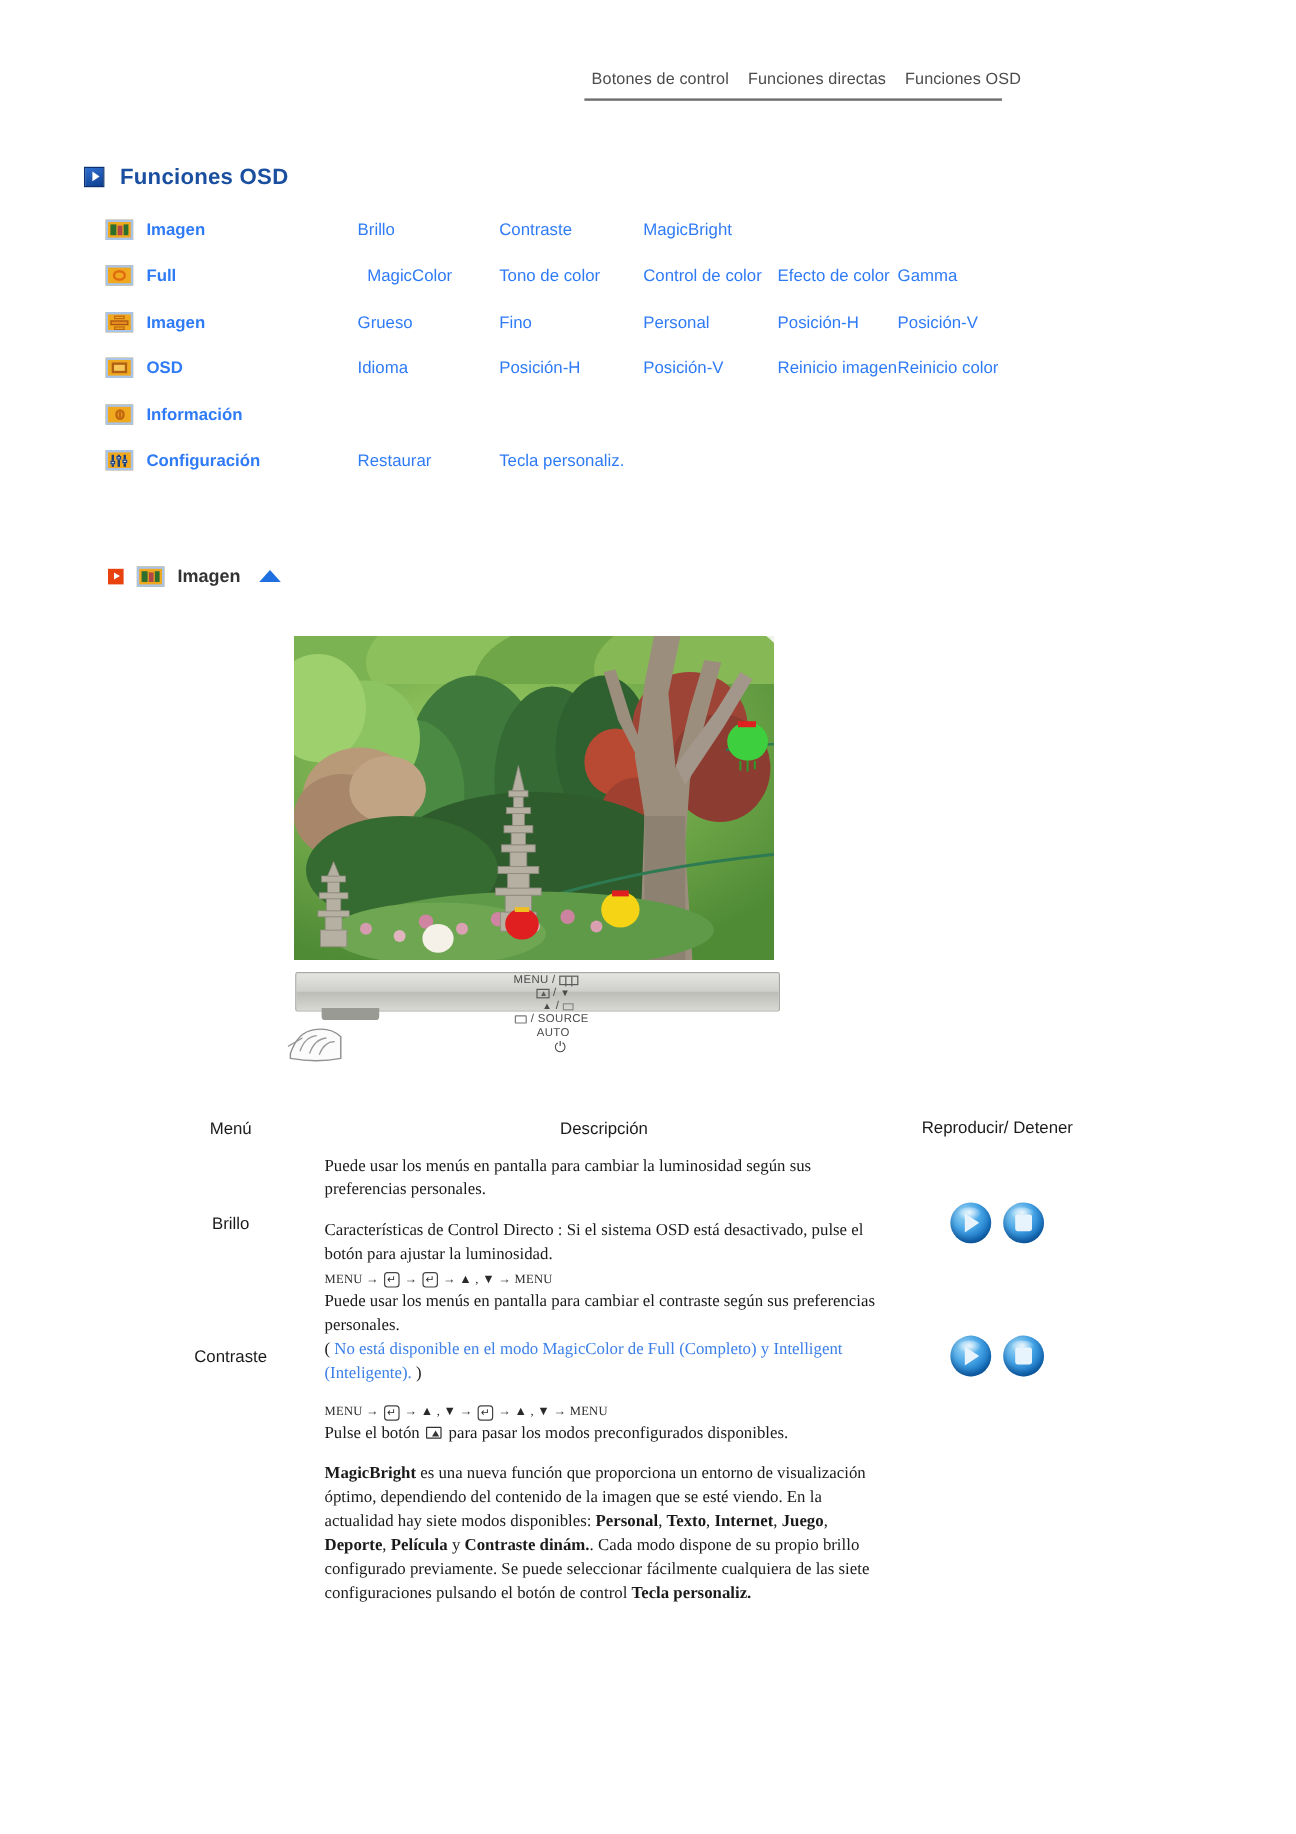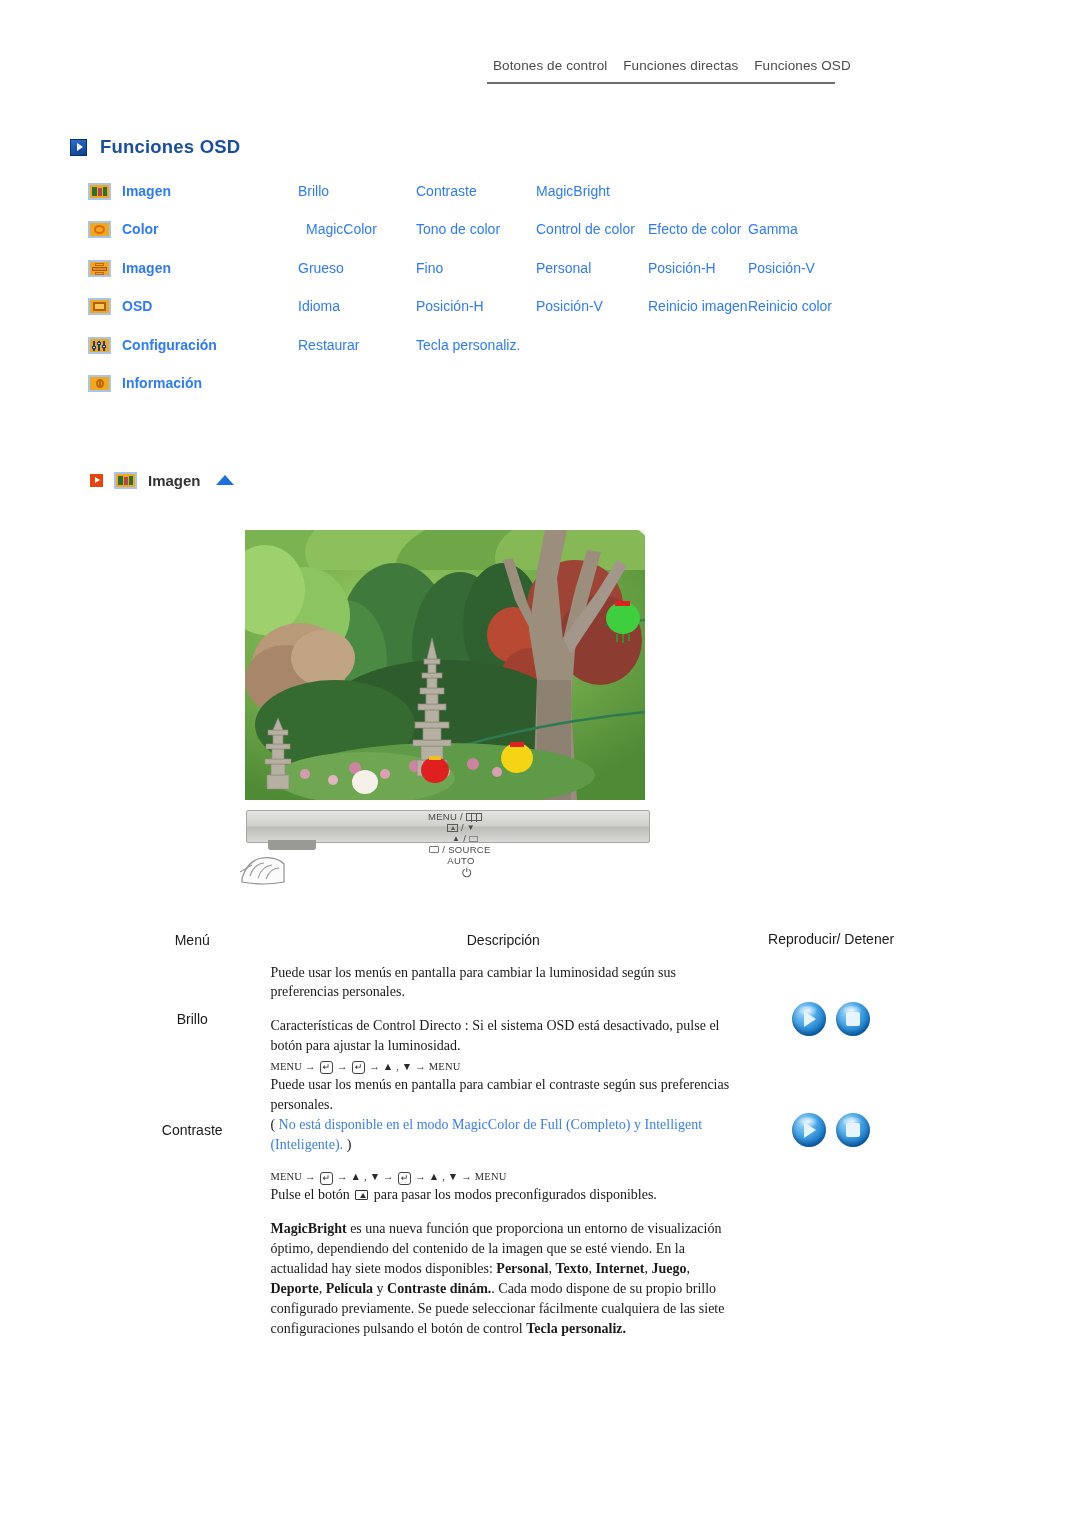--- a/index.html
+++ b/index.html
@@ -252,21 +252,21 @@
         <td class="col-a">Brillo</td>
         <td class="col-b">Contraste</td>
         <td class="col-c">MagicBright</td>
         <td class="col-d"></td>
         <td class="col-e"></td>
       </tr>
       <tr>
         <td class="mm-icon-cell">
           <span class="osdicon ic-color"><i class="a"></i></span>
         </td>
-        <td class="mm-cat">Color</td>
+        <td class="mm-cat">Full</td>
         <td class="col-a" style="padding-left:8px">MagicColor</td>
         <td class="col-b">Tono de color</td>
         <td class="col-c">Control de color</td>
         <td class="col-d">Efecto de color</td>
         <td class="col-e">Gamma</td>
       </tr>
       <tr>
         <td class="mm-icon-cell">
           <span class="osdicon ic-pic"><i class="a"></i><i class="b"></i><i class="c"></i></span>
         </td>
@@ -283,36 +283,36 @@
         </td>
         <td class="mm-cat">OSD</td>
         <td class="col-a">Idioma</td>
         <td class="col-b">Posición-H</td>
         <td class="col-c">Posición-V</td>
         <td class="col-d">Reinicio imagen</td>
         <td class="col-e">Reinicio color</td>
       </tr>
       <tr>
         <td class="mm-icon-cell">
+          <span class="osdicon ic-info"><i class="a"></i><i class="b"></i></span>
+        </td>
+        <td class="mm-cat">Información</td>
+        <td class="col-a"></td>
+        <td class="col-b"></td>
+        <td class="col-c"></td>
+        <td class="col-d"></td>
+        <td class="col-e"></td>
+      </tr>
+      <tr>
+        <td class="mm-icon-cell">
           <span class="osdicon ic-setup"><i class="a"></i><i class="b"></i><i class="c"></i><i class="d"></i><i class="e"></i><i class="f"></i></span>
         </td>
         <td class="mm-cat">Configuración</td>
         <td class="col-a">Restaurar</td>
         <td class="col-b">Tecla personaliz.</td>
-        <td class="col-c"></td>
-        <td class="col-d"></td>
-        <td class="col-e"></td>
-      </tr>
-      <tr>
-        <td class="mm-icon-cell">
-          <span class="osdicon ic-info"><i class="a"></i><i class="b"></i></span>
-        </td>
-        <td class="mm-cat">Información</td>
-        <td class="col-a"></td>
-        <td class="col-b"></td>
         <td class="col-c"></td>
         <td class="col-d"></td>
         <td class="col-e"></td>
       </tr>
     </tbody>
       </table>
   </div>
 
   <div class="sect">
     <span class="red-arrow"></span>

